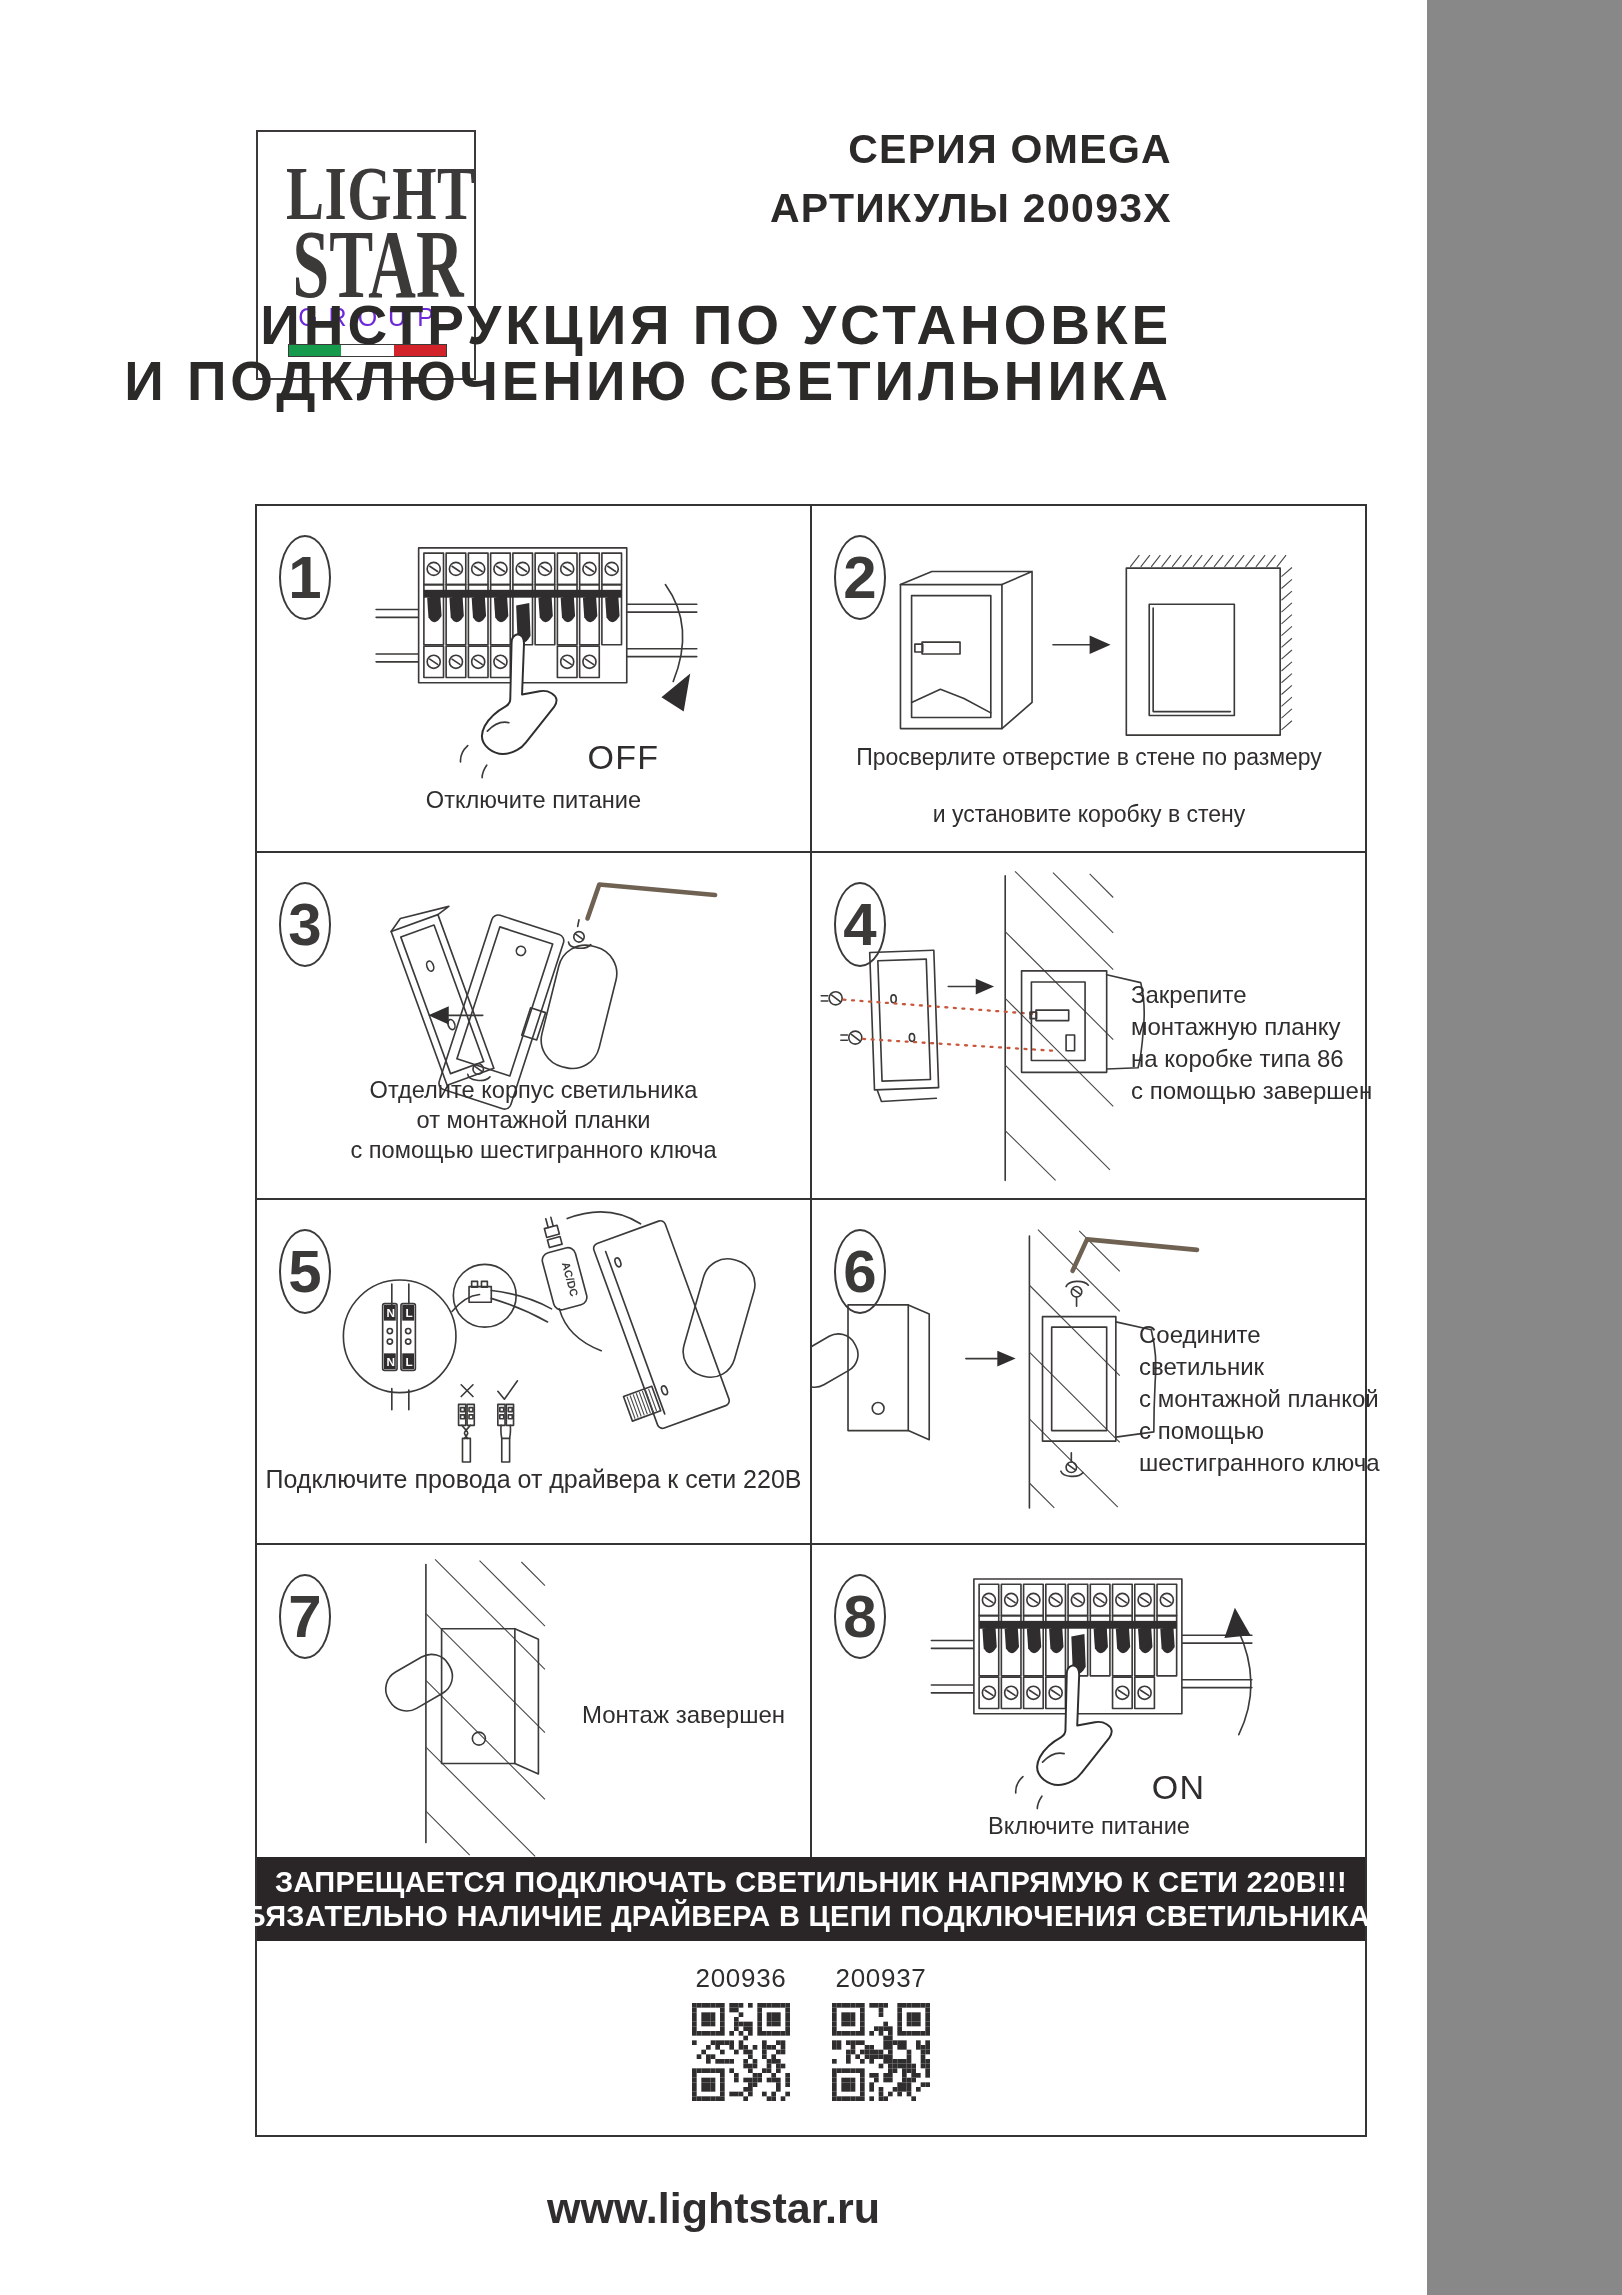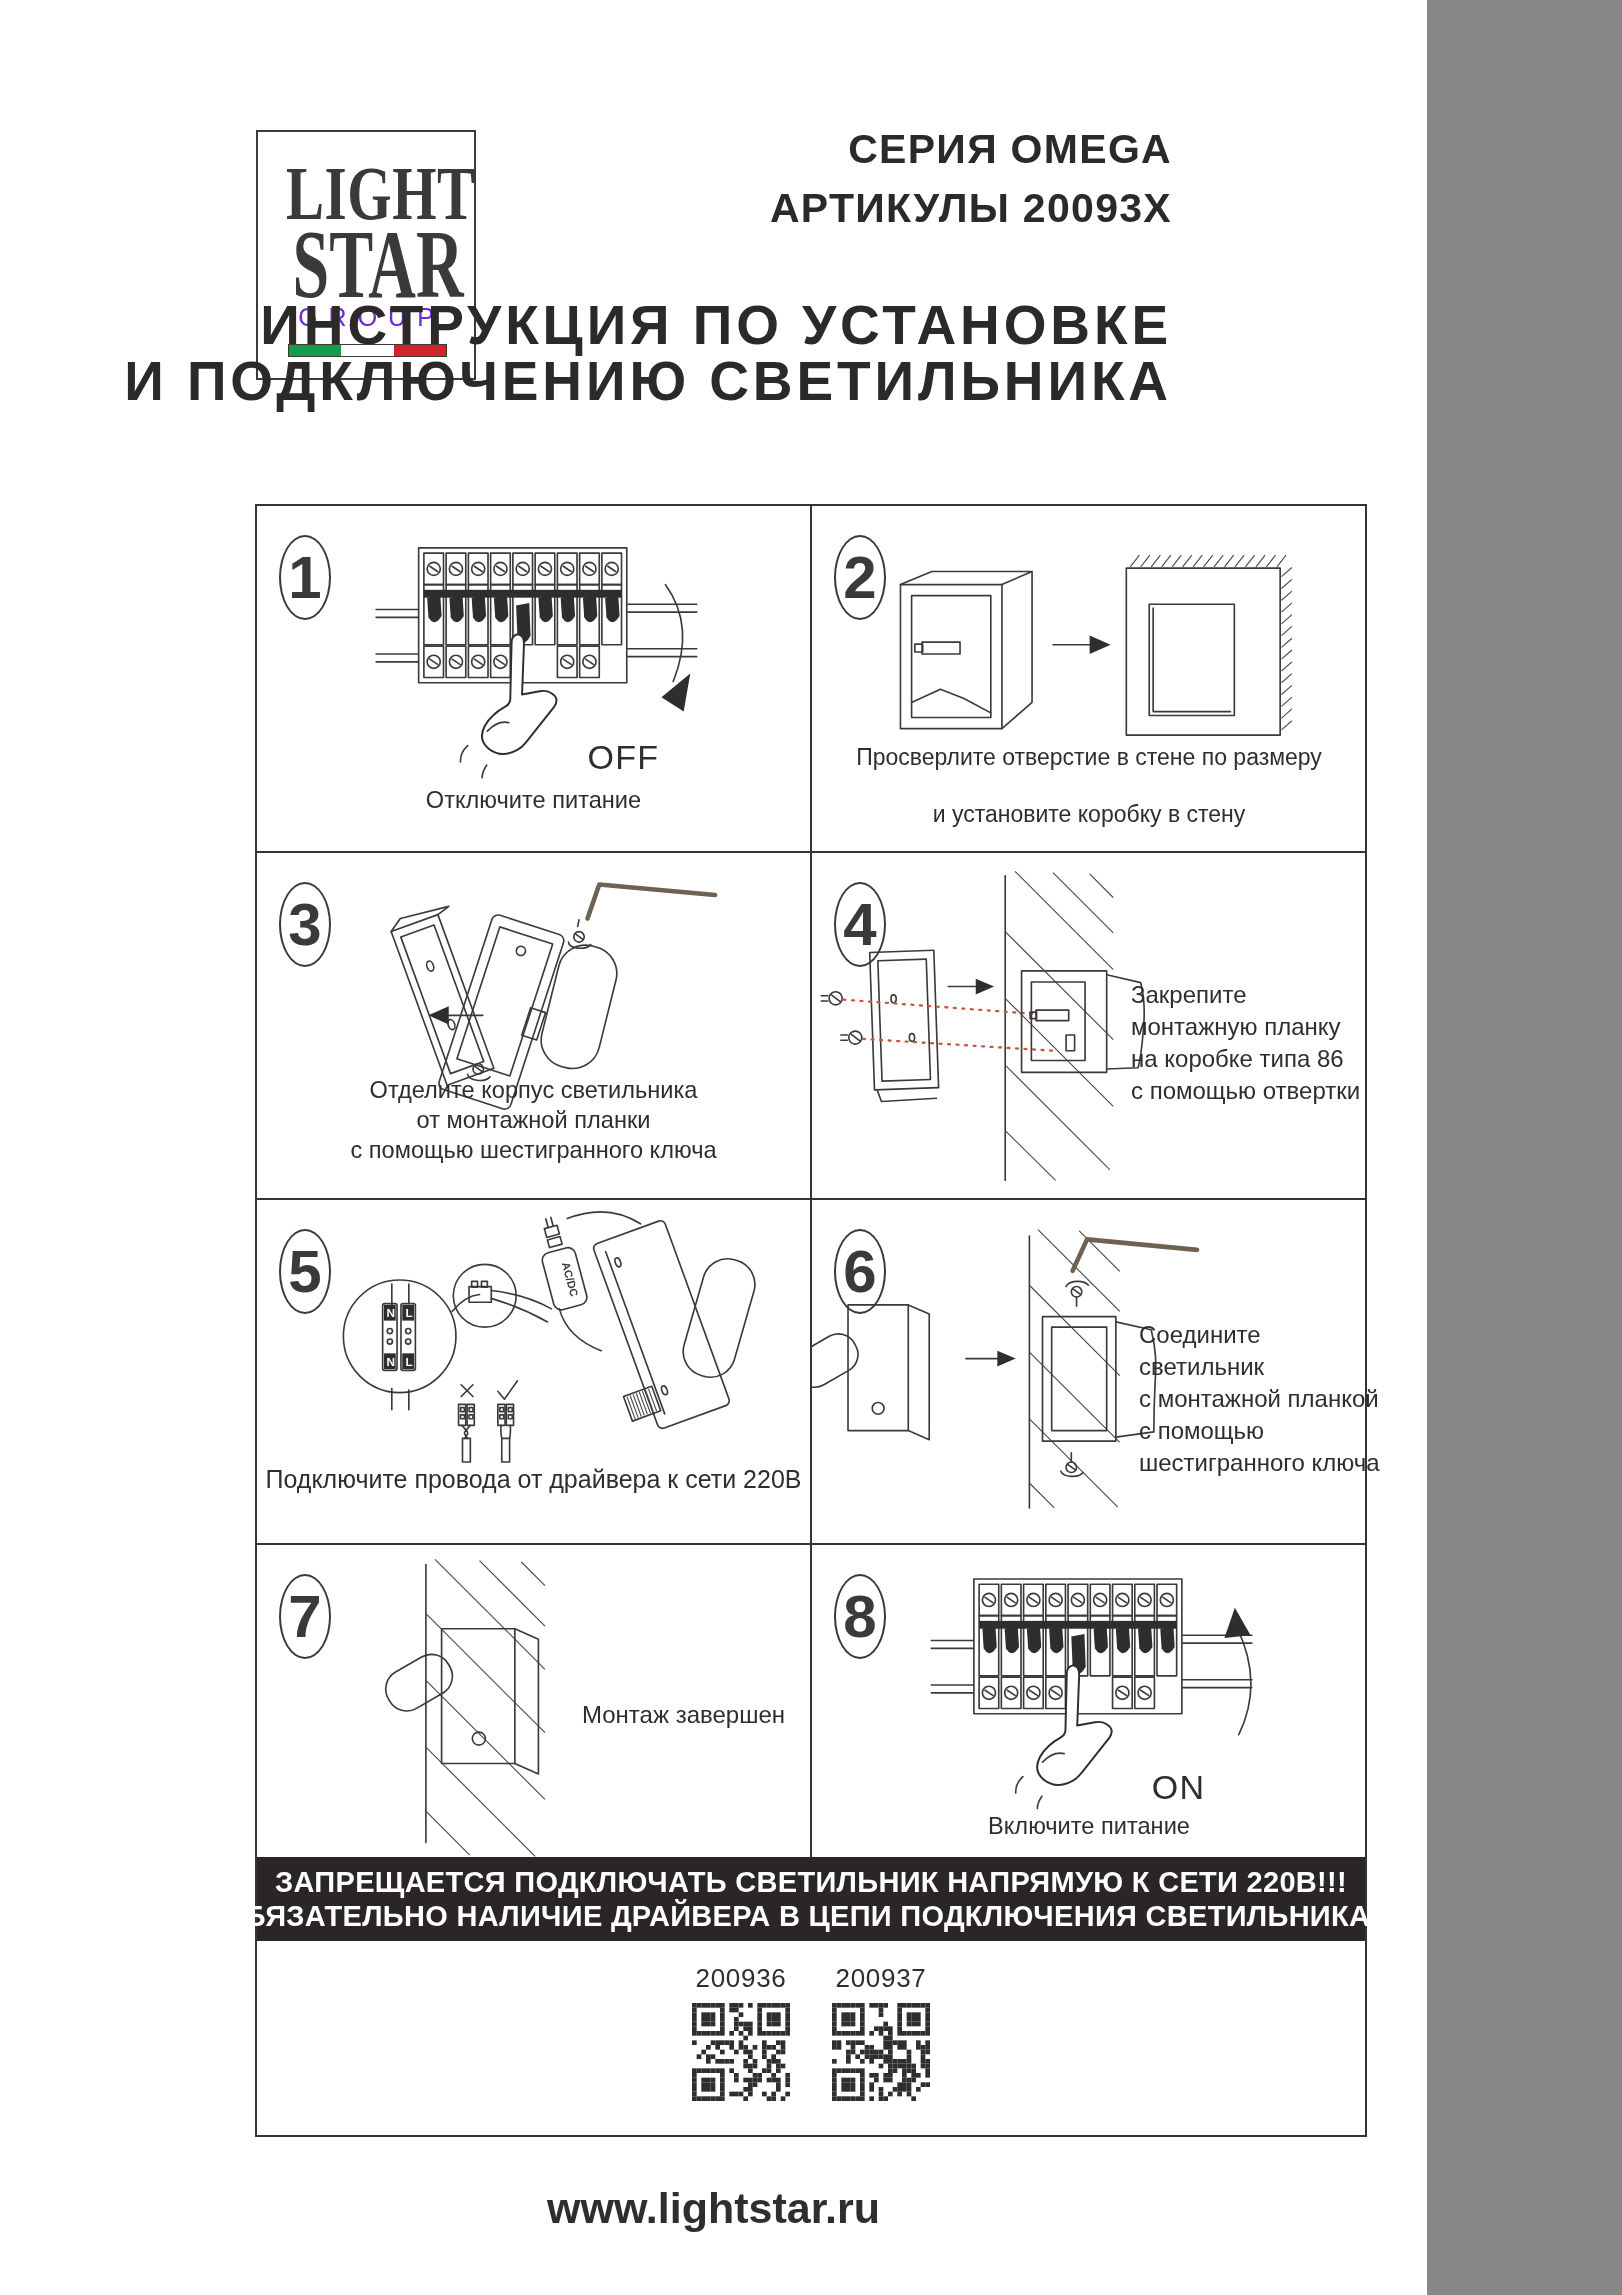--- a/index.html
+++ b/index.html
@@ -263,21 +263,21 @@
           <rect x="388" y="278" width="13" height="24"></rect>
           <path d="M450,186 L502,198 Q510,230 506,270 Q503,310 498,328 L450,330"></path>
         </g>
         <g>
           
         </g>
       </svg>
       <div class="side-text" style="left:319px;top:126px">Закрепите</div>
       <div class="side-text" style="left:319px;top:158px">монтажную планку</div>
       <div class="side-text" style="left:319px;top:190px">на коробке типа 86</div>
-      <div class="side-text" style="left:319px;top:222px">с помощью отвертки</div>
+      <div class="side-text" style="left:319px;top:222px">с помощью завершен</div>
     </div>
 
     <div class="cell" style="left:0;top:694px;width:553px;height:344px">
       <div class="step-circle">
           <span>5</span>
         </div>
       <svg class="illu" width="553" height="344" viewBox="0 0 845 525">
         <g>
           <circle class="ln" cx="218" cy="208" r="86"></circle>
           <path class="ln" d="M206,128 v32 M232,128 v30 M206,288 v32 M232,290 v30"></path>

